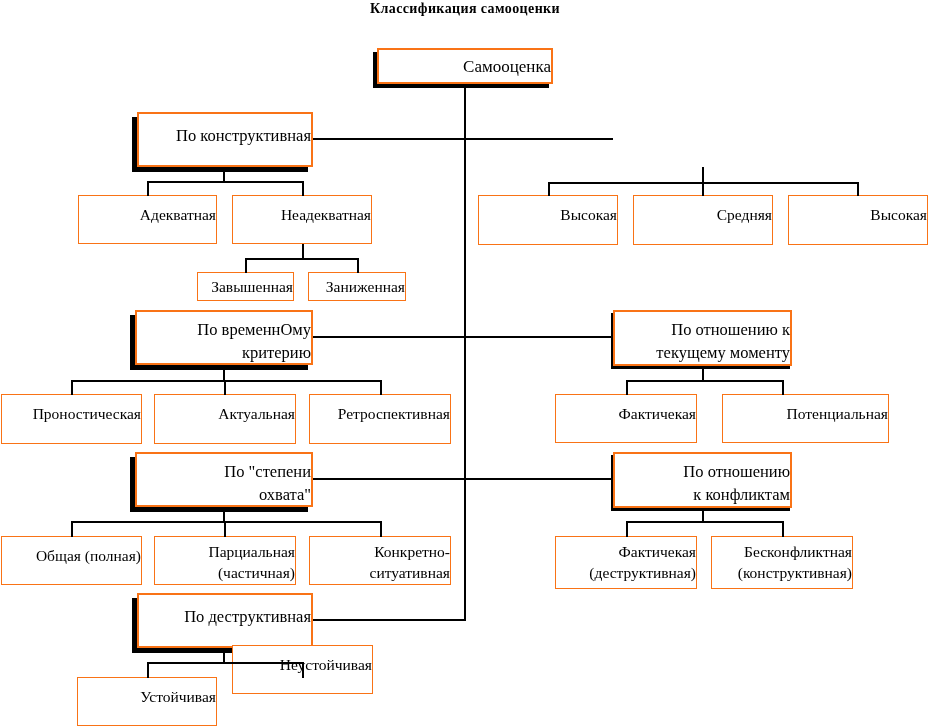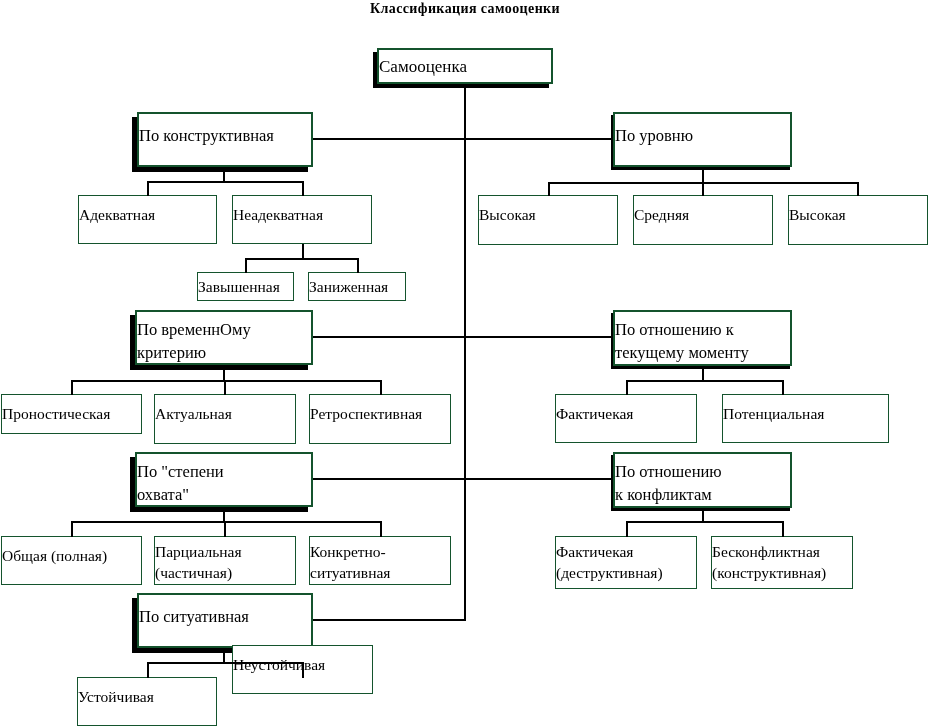--- a/index.html
+++ b/index.html
@@ -18,22 +18,22 @@
     width: 100%;
     text-align: center;
     font-size: 14px;
     font-weight: bold;
     letter-spacing: 0.4px;
   }
   .node {
     position: absolute;
     box-sizing: border-box;
     background: #fff;
-    border: 2px solid #14532d;
-    text-align: left;
+    border: 2px solid #f97316;
+    text-align: right;
     white-space: pre-line;
   }
   .root-node { font-size: 17px; padding-top: 5px; line-height: 24px; }
   .cat { font-size: 16.5px; line-height: 23px; padding-top: 6px; }
   .cat.single { padding-top: 10px; }
   .leaf { border-width: 1.5px; font-size: 15.5px; line-height: 21px; padding-top: 8px; }
   .leaf.two { padding-top: 4px; }
   .leaf.small { padding-top: 3px; }
   .sh-big  { box-shadow: -5px 5px 0 #000; }
   .sh-sm   { box-shadow: -2px 3px 0 #000; }
@@ -50,28 +50,27 @@
   <div class="title">Классификация самооценки</div>
 
   <div class="node root-node sh-root" style="left:377px;top:48px;width:176px;height:36px">Самооценка</div>
 
   <div class="node cat single sh-big" style="left:137px;top:112px;width:176px;height:55px">По конструктивная</div>
   <div class="node leaf" style="left:78px;top:195px;width:139px;height:49px">Адекватная</div>
   <div class="node leaf" style="left:232px;top:195px;width:140px;height:49px">Неадекватная</div>
   <div class="node leaf small" style="left:197px;top:272px;width:97px;height:29px">Завышенная</div>
   <div class="node leaf small" style="left:308px;top:272px;width:98px;height:29px">Заниженная</div>
 
-  <div class="node cat single sh-sm" style="left:613px;top:112px;width:179px;height:55px">По уровню</div>
   <div class="node leaf" style="left:478px;top:195px;width:140px;height:50px">Высокая</div>
   <div class="node leaf" style="left:633px;top:195px;width:140px;height:50px">Средняя</div>
   <div class="node leaf" style="left:788px;top:195px;width:140px;height:50px">Высокая</div>
 
   <div class="node cat sh-big" style="left:135px;top:310px;width:178px;height:55px">По временнОму
 критерию</div>
-  <div class="node leaf" style="left:1px;top:394px;width:141px;height:40px">Проностическая</div>
+  <div class="node leaf" style="left:1px;top:394px;width:141px;height:50px">Проностическая</div>
   <div class="node leaf" style="left:154px;top:394px;width:142px;height:50px">Актуальная</div>
   <div class="node leaf" style="left:309px;top:394px;width:142px;height:50px">Ретроспективная</div>
 
   <div class="node leaf" style="left:555px;top:394px;width:142px;height:49px">Фактичекая</div>
   <div class="node cat sh-sm" style="left:613px;top:310px;width:179px;height:56px">По отношению к
 текущему моменту</div>
   <div class="node leaf" style="left:722px;top:394px;width:167px;height:49px">Потенциальная</div>
 
   <div class="node cat sh-big" style="left:135px;top:452px;width:178px;height:55px">По "степени
 охвата"</div>
@@ -81,21 +80,21 @@
   <div class="node leaf two" style="left:309px;top:536px;width:142px;height:49px">Конкретно-
 ситуативная</div>
 
   <div class="node cat sh-sm" style="left:613px;top:452px;width:179px;height:56px">По отношению
 к конфликтам</div>
   <div class="node leaf two" style="left:555px;top:536px;width:142px;height:53px">Фактичекая
 (деструктивная)</div>
   <div class="node leaf two" style="left:711px;top:536px;width:142px;height:53px">Бесконфликтная
 (конструктивная)</div>
 
-  <div class="node cat single sh-big" style="left:137px;top:593px;width:176px;height:55px">По ситуативная</div>
+  <div class="node cat single sh-big" style="left:137px;top:593px;width:176px;height:55px">По деструктивная</div>
   <div class="node leaf" style="left:77px;top:677px;width:140px;height:49px">Устойчивая</div>
   <div class="node leaf" style="left:232px;top:645px;width:141px;height:49px">Неустойчивая</div>
 
   <div class="vl" style="left:464px;top:84px;height:537px"></div>
 
   <div class="hl" style="left:313px;top:138px;width:300px"></div>
   <div class="hl" style="left:313px;top:336px;width:300px"></div>
   <div class="hl" style="left:313px;top:478px;width:300px"></div>
   <div class="hl" style="left:313px;top:619px;width:153px"></div>
 

